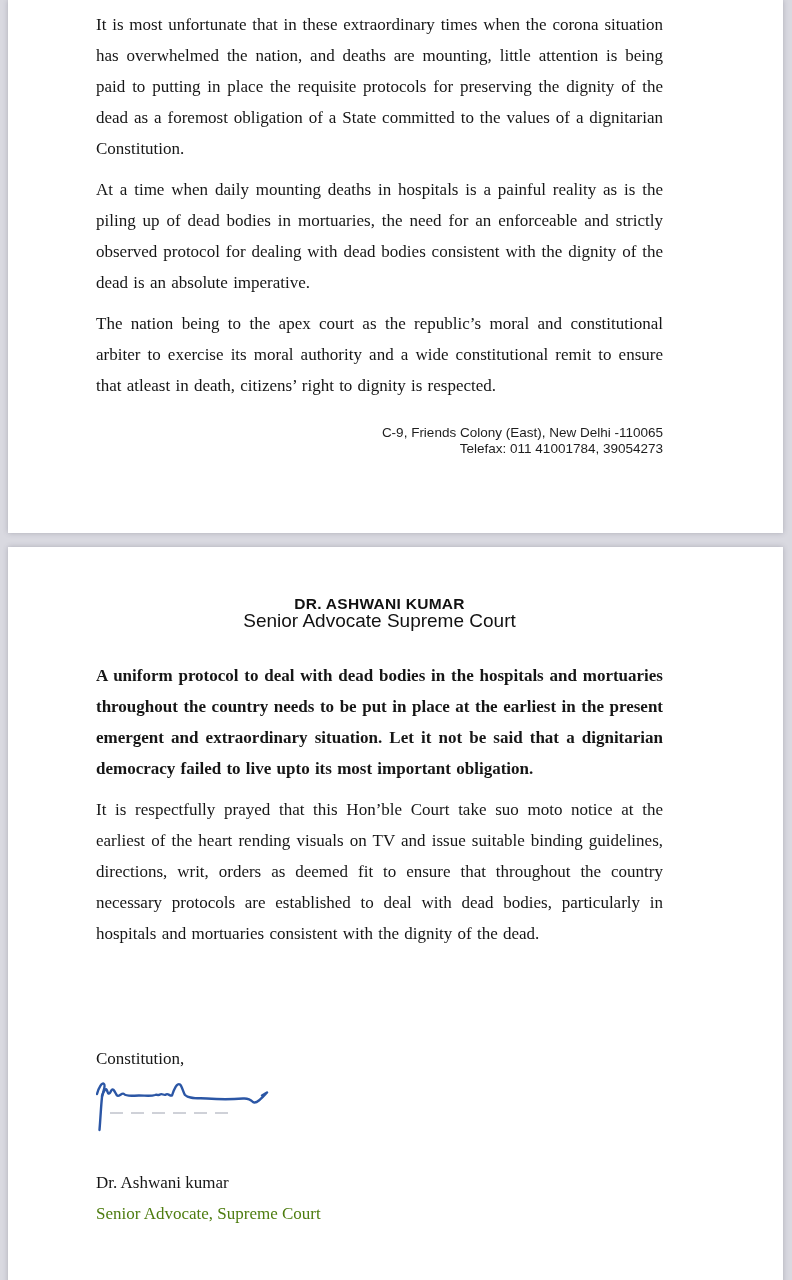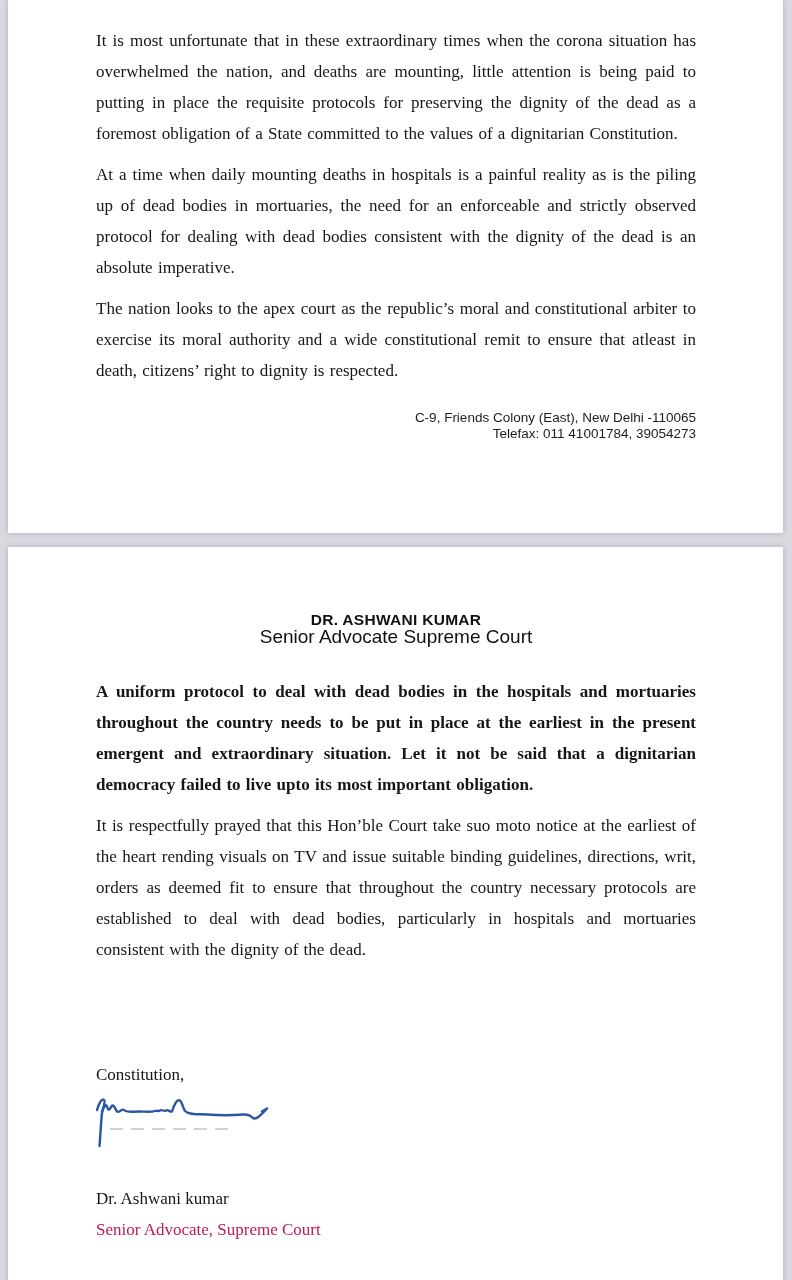--- a/index.html
+++ b/index.html
@@ -14,21 +14,21 @@
   .page {
     position: absolute;
     left: 8px;
     width: 775px;
     background: #ffffff;
     box-shadow: 0 0 5px rgba(70,70,90,0.30);
     box-sizing: border-box;
   }
   .page-1 { top: 0; height: 533px; }
   .page-2 { top: 547px; height: 858px; }
-  .content { padding-left: 88px; padding-right: 87px; margin-top: 16px; }
+  .content { padding-left: 88px; padding-right: 120px; }
   .page-1 .content { padding-top: 9px; }
   .body-para {
     margin: 0 0 10px 0;
     font-size: 17px;
     line-height: 31px;
     text-align: justify;
     color: #161616;
     word-spacing: 1px;
   }
   .footer {
@@ -84,33 +84,33 @@
   .signatory-name {
     margin: 31px 0 0 0;
     font-size: 17px;
     line-height: 31px;
     color: #161616;
   }
   .signatory-title {
     margin: 0;
     font-size: 17px;
     line-height: 31px;
-    color: #be185d;
+    color: #4d7c0f;
   }
 </style>
 </head>
 <body>
 
 <div class="viewport">
 
   <div class="page page-1">
     <div class="content">
       <p class="body-para">It is most unfortunate that in these extraordinary times when the corona situation has overwhelmed the nation, and deaths are mounting, little attention is being paid to putting in place the requisite protocols for preserving the dignity of the dead as a foremost obligation of a State committed to the values of a dignitarian Constitution.</p>
       <p class="body-para">At a time when daily mounting deaths in hospitals is a painful reality as is the piling up of dead bodies in mortuaries, the need for an enforceable and strictly observed protocol for dealing with dead bodies consistent with the dignity of the dead is an absolute imperative.</p>
-      <p class="body-para">The nation looks to the apex court as the republic’s moral and constitutional arbiter to exercise its moral authority and a wide constitutional remit to ensure that atleast in death, citizens’ right to dignity is respected.</p>
+      <p class="body-para">The nation being to the apex court as the republic’s moral and constitutional arbiter to exercise its moral authority and a wide constitutional remit to ensure that atleast in death, citizens’ right to dignity is respected.</p>
       <div class="footer">
         <div>C-9, Friends Colony (East), New Delhi -110065</div>
         <div>Telefax: 011 41001784, 39054273</div>
       </div>
     </div>
   </div>
 
   <div class="page page-2">
     <div class="content">
       <div class="letterhead">

